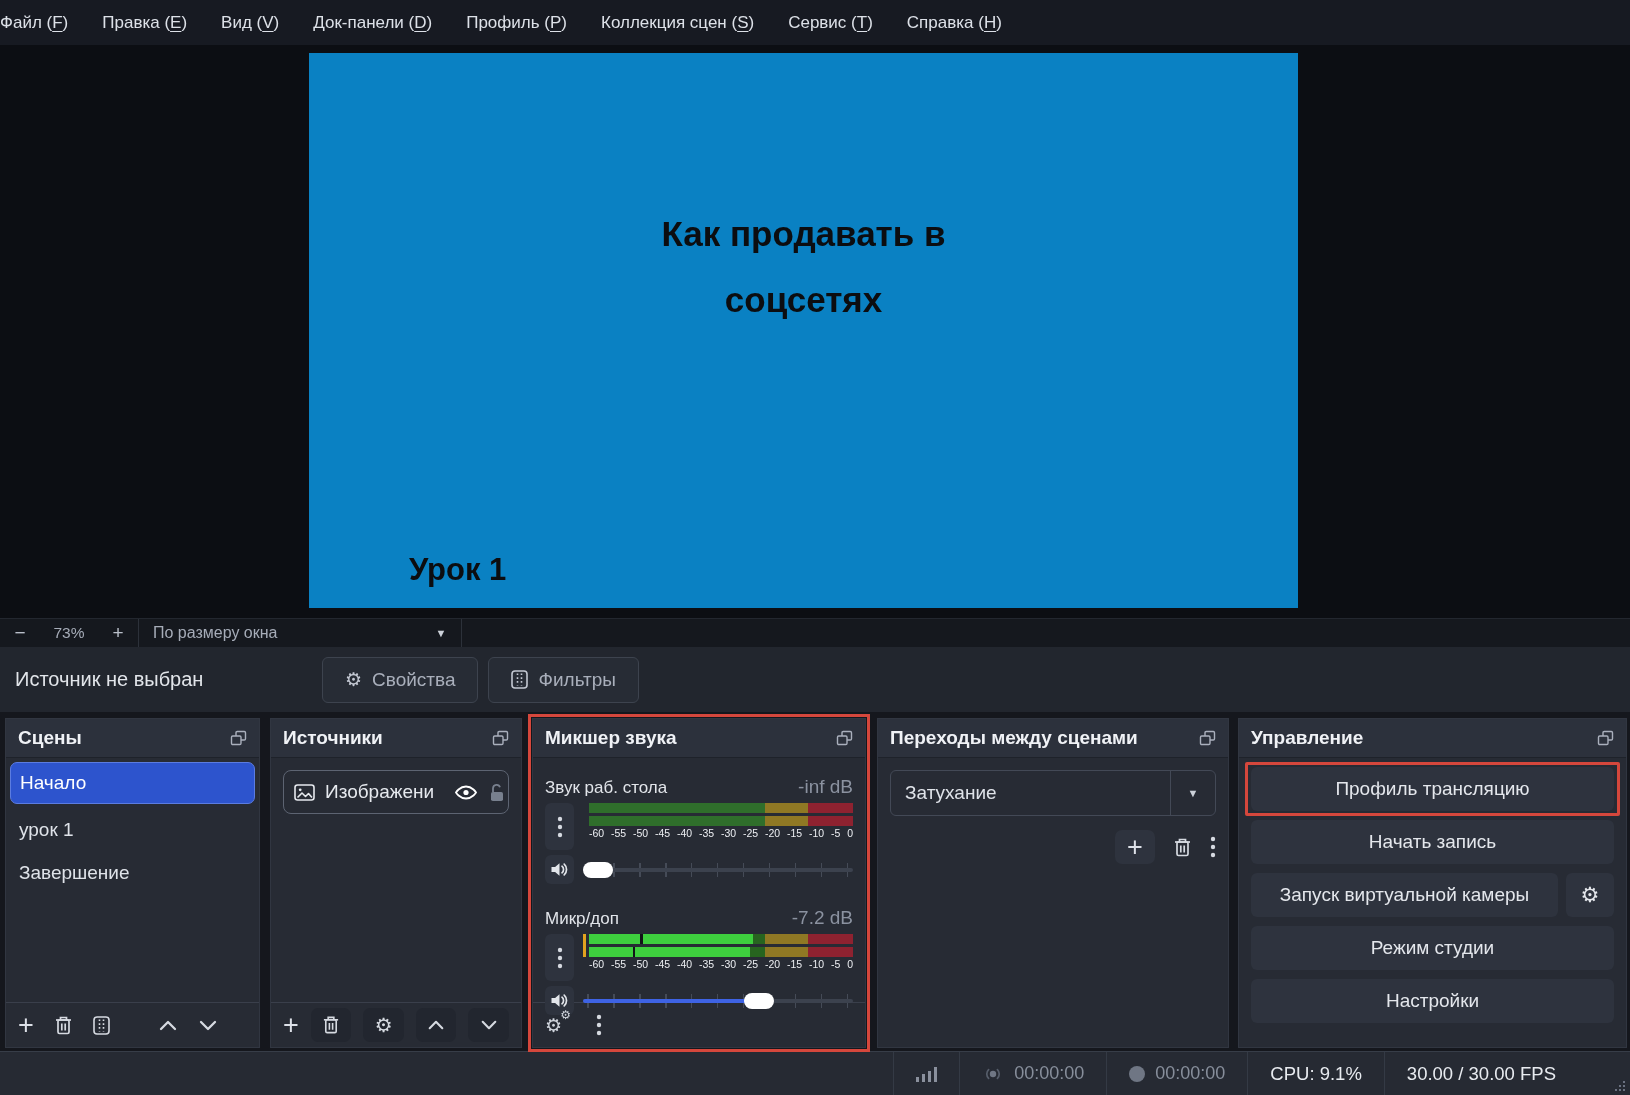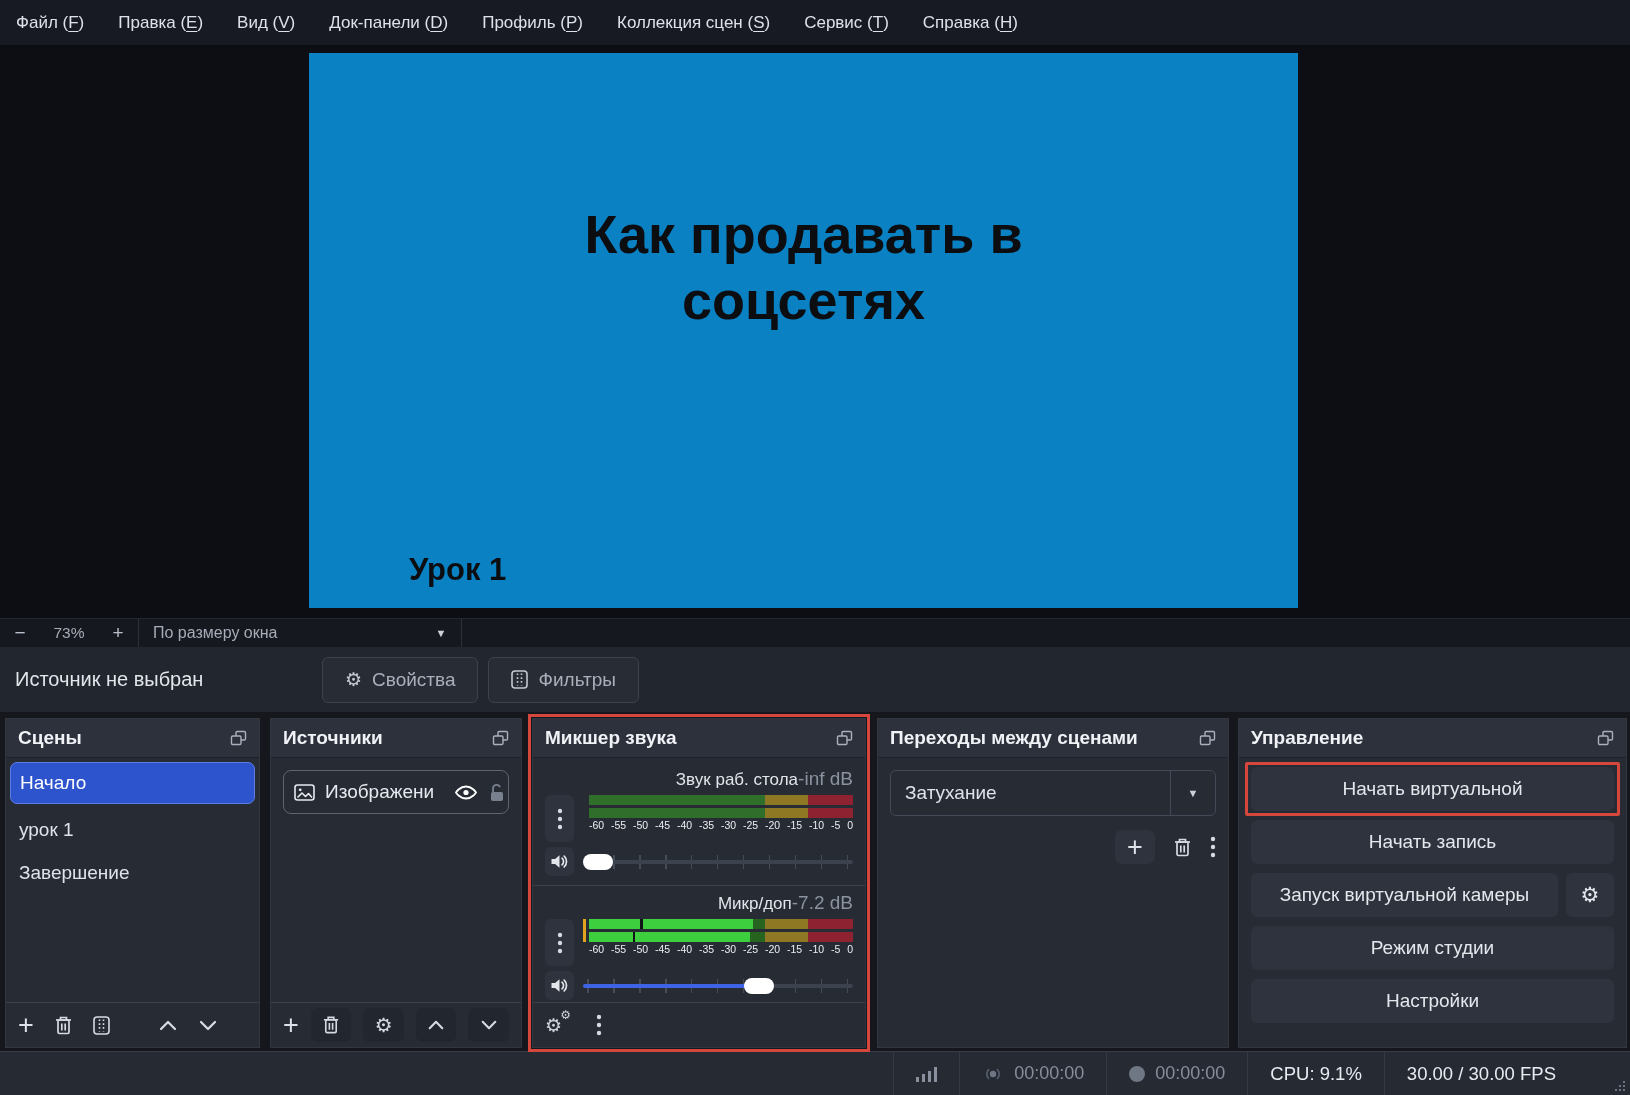--- a/index.html
+++ b/index.html
@@ -6,28 +6,28 @@
   body{
     width:1630px;height:1095px;position:relative;overflow:hidden;
     background:#15171d;color:#dfe3e9;
     font-family:"Liberation Sans","DejaVu Sans",sans-serif;
     -webkit-font-smoothing:antialiased;
   }
   svg{display:block;}
 
   
   .menubar{position:absolute;top:0;left:0;right:0;height:45px;background:#171a22;
-    display:flex;align-items:center;padding-left:16px;gap:34px;font-size:17px;color:#dde1e8;}
+    display:flex;align-items:center;gap:34px;font-size:17px;color:#dde1e8;}
   .menu-item{cursor:default;white-space:nowrap;}
   .menu-item .hotkey{text-decoration:underline;text-underline-offset:3px;}
 
   
   .preview{position:absolute;top:45px;left:0;right:0;height:573px;background:#0c0e13;}
   .canvas{position:absolute;left:309px;top:8px;width:989px;height:555px;background:#0a81c3;}
-  .canvas-title{margin-top:148px;text-align:center;font-size:54px;line-height:66px;
+  .canvas-title{margin-top:148px;text-align:center;font-size:35px;line-height:66px;
     font-weight:bold;color:#0c0d10;}
   .lesson{position:absolute;left:100px;bottom:20px;font-size:31px;font-weight:bold;color:#0c0d10;}
 
   
   .zoombar{position:absolute;top:618px;left:0;right:0;height:28px;background:#15181e;
     border-top:1px solid #23272f;border-bottom:1px solid #23272f;
     display:flex;align-items:stretch;font-size:15.5px;color:#a6acb8;}
   .zb-btn{width:40px;display:flex;align-items:center;justify-content:center;font-size:19px;color:#b9bfca;}
   .zb-value{width:58px;display:flex;align-items:center;justify-content:center;}
   .zb-sep{width:1px;background:#2c313a;}
@@ -70,21 +70,21 @@
   
   .source-item{height:42px;margin:12px;padding:0 10px;display:flex;align-items:center;gap:10px;
     border:1px solid #5d6472;border-radius:8px;font-size:19px;color:#e6e9ee;}
   .source-item .spacer{flex:1;}
   .tb-btn{width:44px;height:34px;background:#22262f;border-radius:7px;
     display:flex;align-items:center;justify-content:center;}
   .plus-glyph{font-size:27px;line-height:1;color:#dde1e8;}
 
   
   .mixer-body{padding:6px 12px 0 12px;}
-  .track-head{display:flex;justify-content:flex-end;align-items:baseline;margin-top:4px;}
+  .track-head{display:flex;justify-content:space-between;align-items:baseline;margin-top:12px;}
   .track-name{font-size:17px;color:#e2e5ea;}
   .track-level{font-size:19px;color:#8b92a0;}
   .track-row{display:flex;gap:9px;margin-top:5px;}
   .sq-btn{background:#2e333e;border-radius:6px;display:flex;align-items:center;justify-content:center;}
   .kebab-btn{width:29px;height:47px;}
   .spk-btn{width:29px;height:29px;}
   .meter-col{flex:1;min-width:0;}
   .meter-stack{position:relative;margin-left:6px;}
   .meter-bar{height:10px;margin-bottom:3px;}
   .m1{background:linear-gradient(to right,#2f6e2b 0 66.5%,#8f7824 66.5% 83%,#8e2230 83% 100%);}
@@ -476,21 +476,21 @@
     <span>Управление</span>
     <span class="popout">
       <svg width="17" height="16" viewBox="0 0 17 16" fill="none" stroke="#aab0bd" stroke-width="1.4">
         <rect x="6" y="1.5" width="9.5" height="8.5" rx="1.2"></rect>
         <rect x="1.5" y="6" width="9.5" height="8.5" rx="1.2" fill="#2c313c"></rect>
       </svg>
     </span>
   </div>
   <div class="panel-body controls-body">
     <div class="hl-wrap">
-      <div class="ctl-btn">Начать виртуальной</div>
+      <div class="ctl-btn">Профиль трансляцию</div>
       <div class="hl-ring ring-stream"></div>
     </div>
     <div class="ctl-btn">Начать запись</div>
     <div class="ctl-row">
       <div class="ctl-btn main">Запуск виртуальной камеры</div>
       <div class="ctl-btn ctl-gear">
         <span style="font-size:21px;">⚙</span>
       </div>
     </div>
     <div class="ctl-btn">Режим студии</div>

